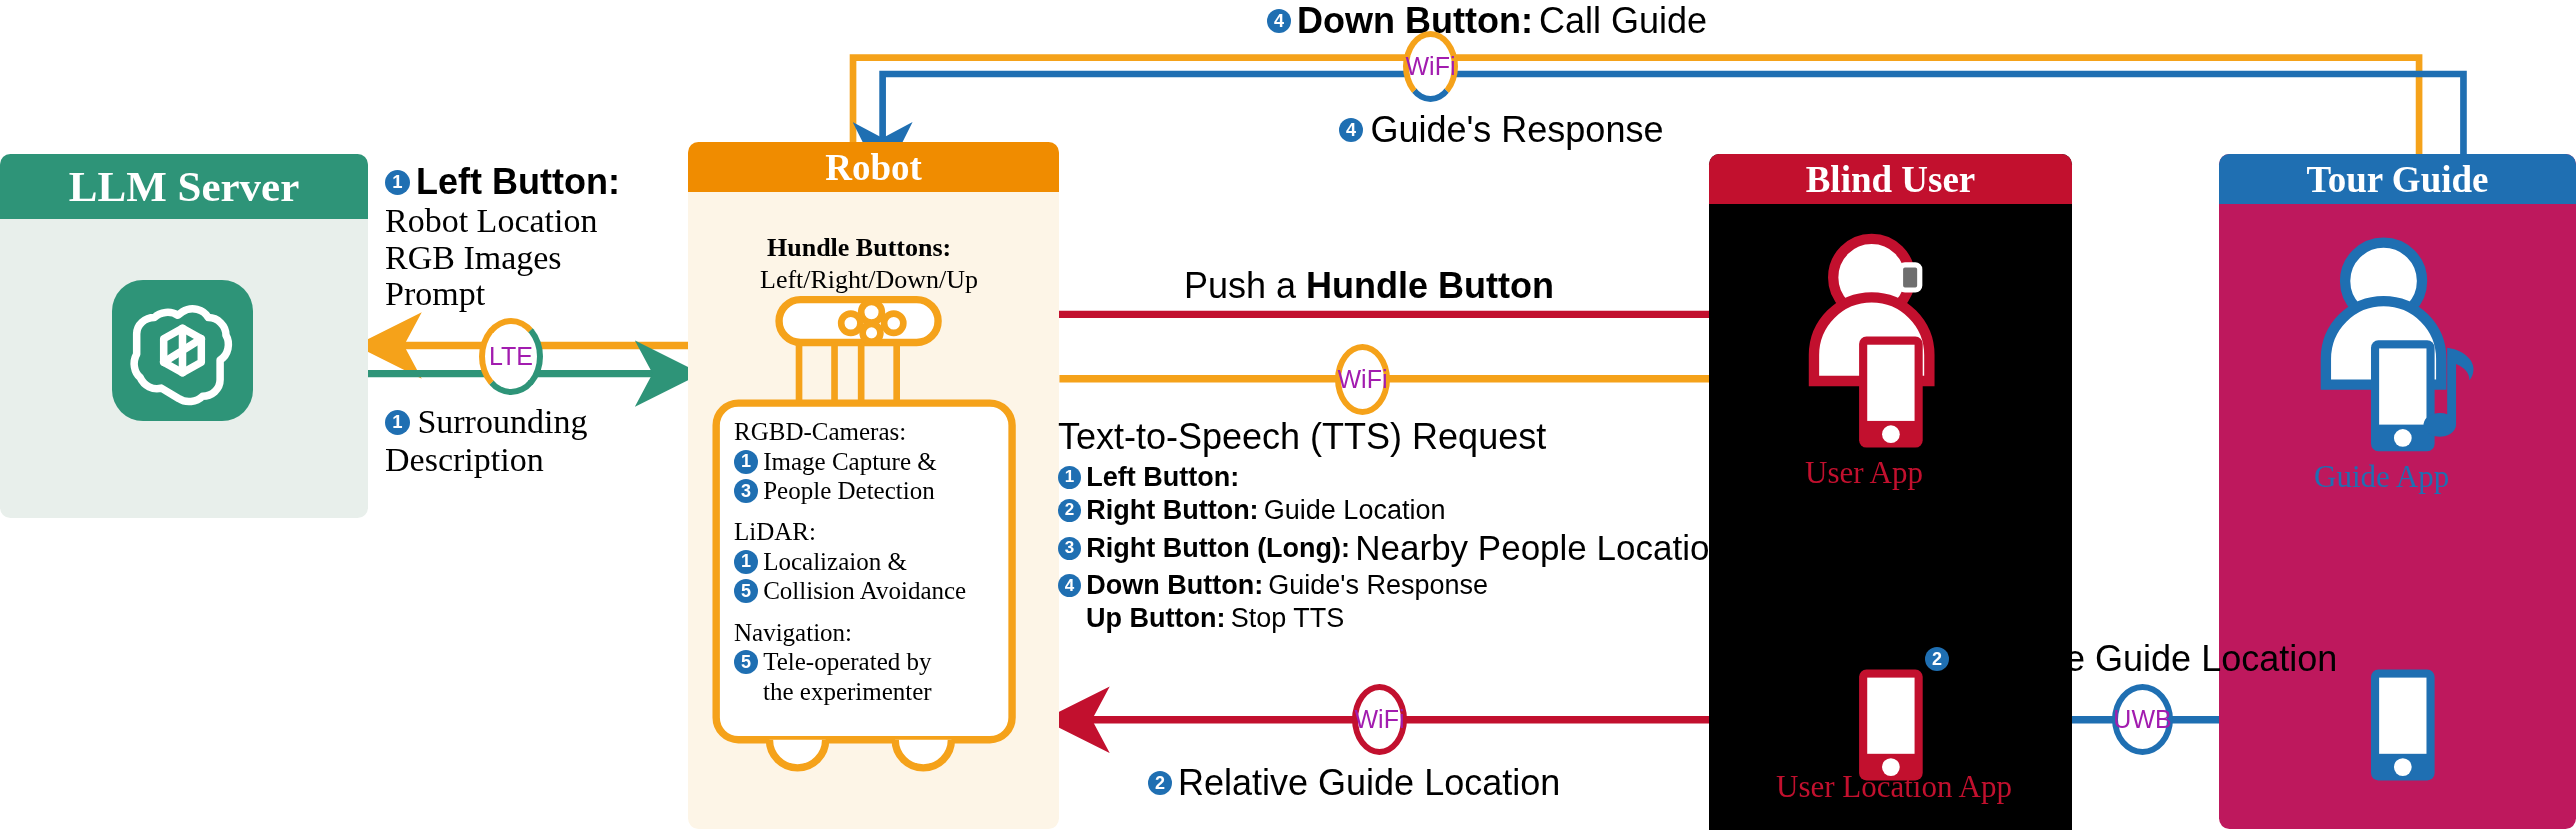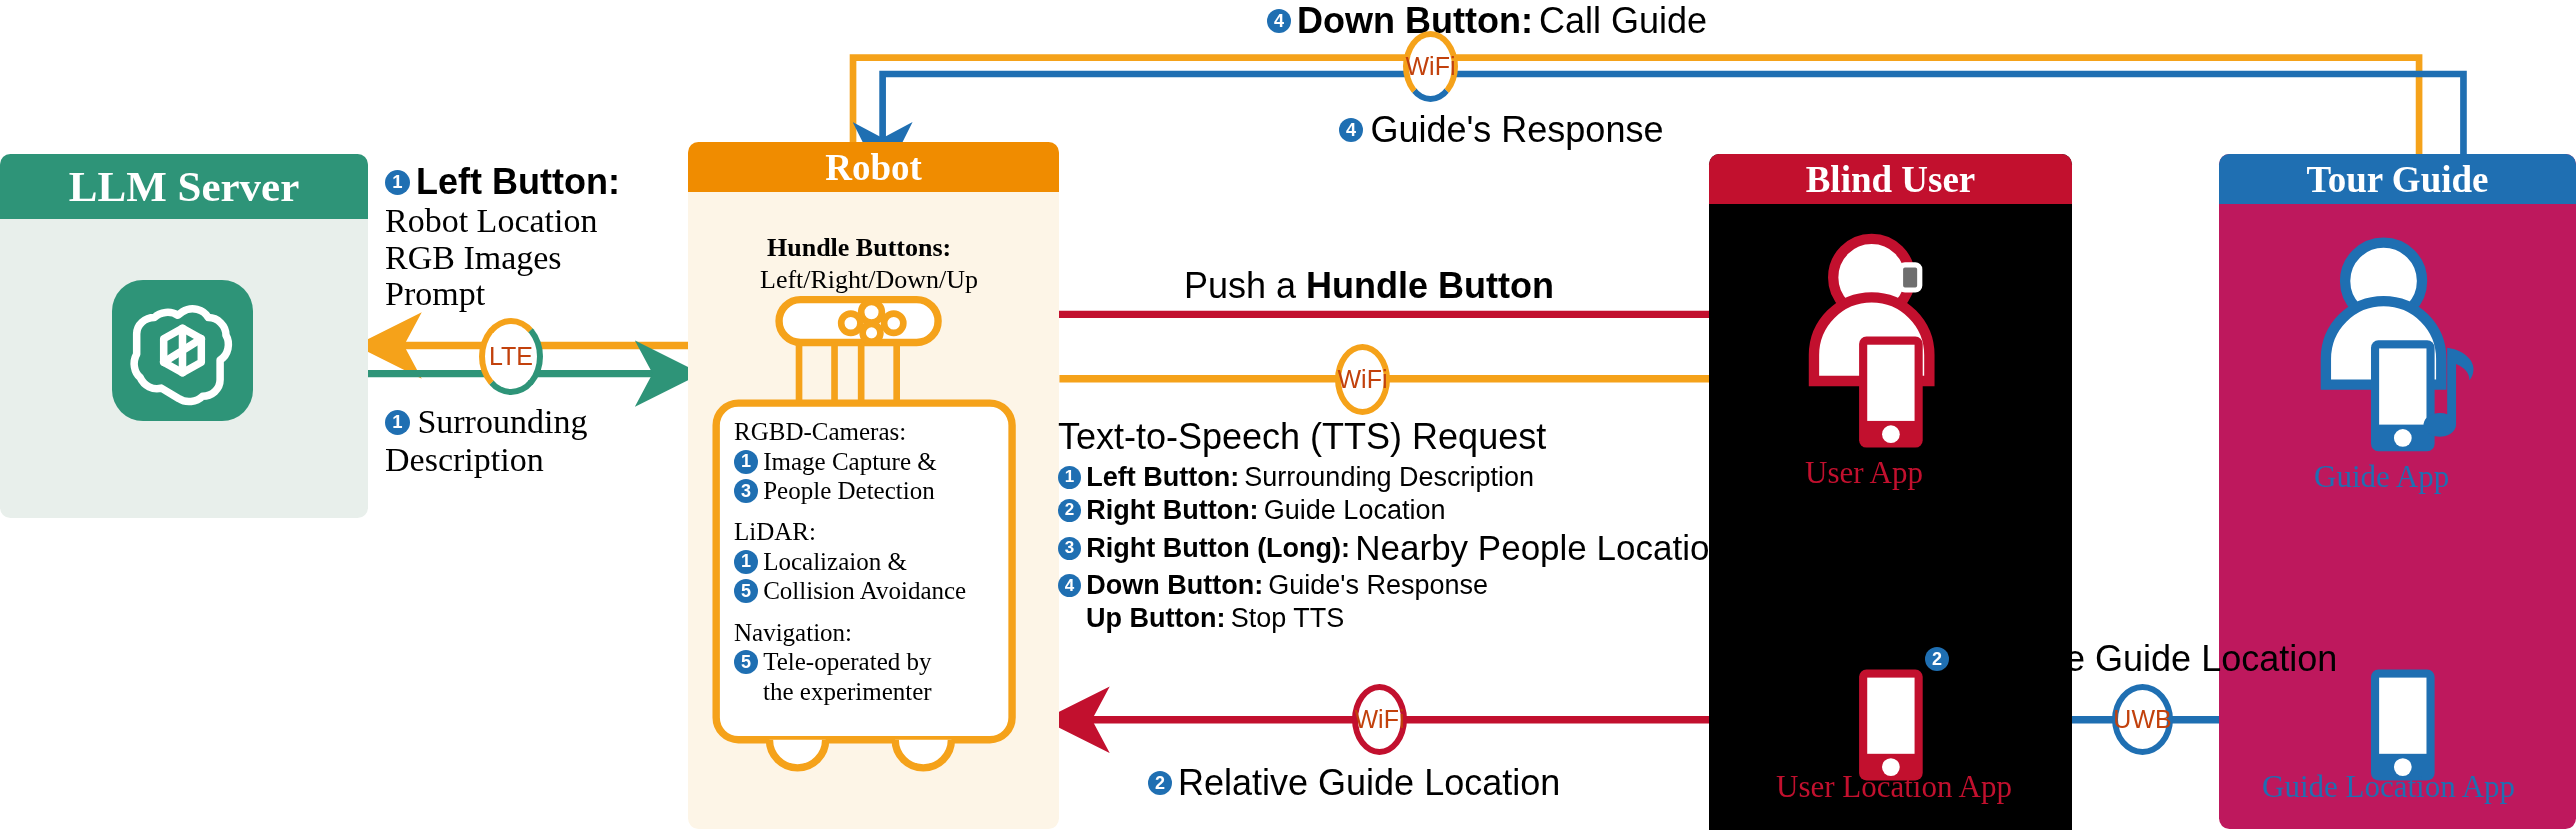--- a/index.html
+++ b/index.html
@@ -12,21 +12,21 @@
   .abs{position:absolute;}
   .txt{position:absolute;color:#000;font-family:"Liberation Serif",serif;white-space:nowrap;}
   .cond{font-family:"Liberation Sans Narrow","Liberation Sans",sans-serif;}
   .badge{display:inline-flex;align-items:center;justify-content:center;
          background:#1f6fb2;color:#fff;border-radius:50%;font-weight:bold;
          font-family:"Liberation Sans",sans-serif;vertical-align:middle;}
   .nodeLbl{position:absolute;white-space:nowrap;font-family:"Liberation Serif",serif;}
   svg{position:absolute;left:0;top:0;overflow:visible;}
   .chip{position:absolute;display:flex;align-items:center;justify-content:center;
         background:#fff;border-radius:50%;font-family:"Liberation Sans Narrow","Liberation Sans",sans-serif;
-        font-size:25px;color:#c2410c;}
+        font-size:25px;color:#a21caf;}
 </style>
 </head>
 <body>
 
 <div id="stage">
 
   <svg width="2576" height="830" viewBox="0 0 3482 1122">
     <defs>
       <marker id="ahOrange" markerWidth="9" markerHeight="9" refX="7" refY="4.5" orient="auto">
         <path d="M0,0 L9,4.5 L0,9 L2.4,4.5 Z" fill="#f5a21a"></path>
@@ -217,21 +217,20 @@
     <g>
       <rect x="3205" y="905" width="86" height="150" rx="10" fill="#1f6fb2"></rect>
       <rect x="3216" y="916" width="64" height="103" fill="#fff"></rect>
       <circle cx="3248" cy="1037" r="12" fill="#fff"></circle>
     </g>
   </svg>
 
   <div class="nodeLbl" style="left:1805px;top:455px;font-size:31px;color:#c2102e;">User App</div>
   <div class="nodeLbl" style="left:1776px;top:769px;font-size:31px;color:#c2102e;">User Location App</div>
   <div class="nodeLbl" style="left:2314px;top:459px;font-size:31px;color:#1f6fb2;">Guide App</div>
-  <div class="nodeLbl" style="left:2262px;top:769px;font-size:31px;color:#1f6fb2;">Guide Location App</div>
 
   <div class="txt" style="left:1923px;top:255px;font-size:33px;">Images</div>
   <div class="txt" style="left:1970px;top:320px;font-size:33px;">Speech</div>
   <div class="txt" style="left:1970px;top:360px;font-size:33px;">Sound</div>
 
   <div class="abs" style="left:385px;top:161px;">
     <div style="display:flex;align-items:center;gap:6px;">
       <span class="badge" style="width:25px;height:25px;font-size:18.5px;">1</span>
       <span class="cond" style="font-size:36px;font-weight:bold;color:#000;">Left Button:</span>
     </div>
@@ -260,21 +259,20 @@
 
   <div class="chip" style="left:1335px;top:344px;width:55px;height:71px;background:#fff;border:6.7px solid #f5a21a;box-sizing:border-box;">
     <span>WiFi</span>
   </div>
 
   <div class="abs" style="left:1058px;top:416px;">
     <div class="cond" style="font-size:36px;color:#000;margin-bottom:3.7px;">Text-to-Speech (TTS) Request</div>
     <div style="display:flex;align-items:center;gap:5.2px;margin-top:2.2px;">
       <span class="badge" style="width:23px;height:23px;font-size:17px;">1</span>
       <span class="cond" style="font-size:27px;font-weight:bold;">Left Button:</span>
-      <span class="cond" style="font-size:27px;">Surrounding Description</span>
     </div>
     <div style="display:flex;align-items:center;gap:5.2px;margin-top:2.2px;">
       <span class="badge" style="width:23px;height:23px;font-size:17px;">2</span>
       <span class="cond" style="font-size:27px;font-weight:bold;">Right Button:</span>
       <span class="cond" style="font-size:27px;">Guide Location</span>
     </div>
     <div style="display:flex;align-items:center;gap:5.2px;margin-top:2.2px;">
       <span class="badge" style="width:23px;height:23px;font-size:17px;">3</span>
       <span class="cond" style="font-size:27px;font-weight:bold;">Right Button (Long):</span>
       <span class="cond" style="font-size:35px;">Nearby People Locations</span>

